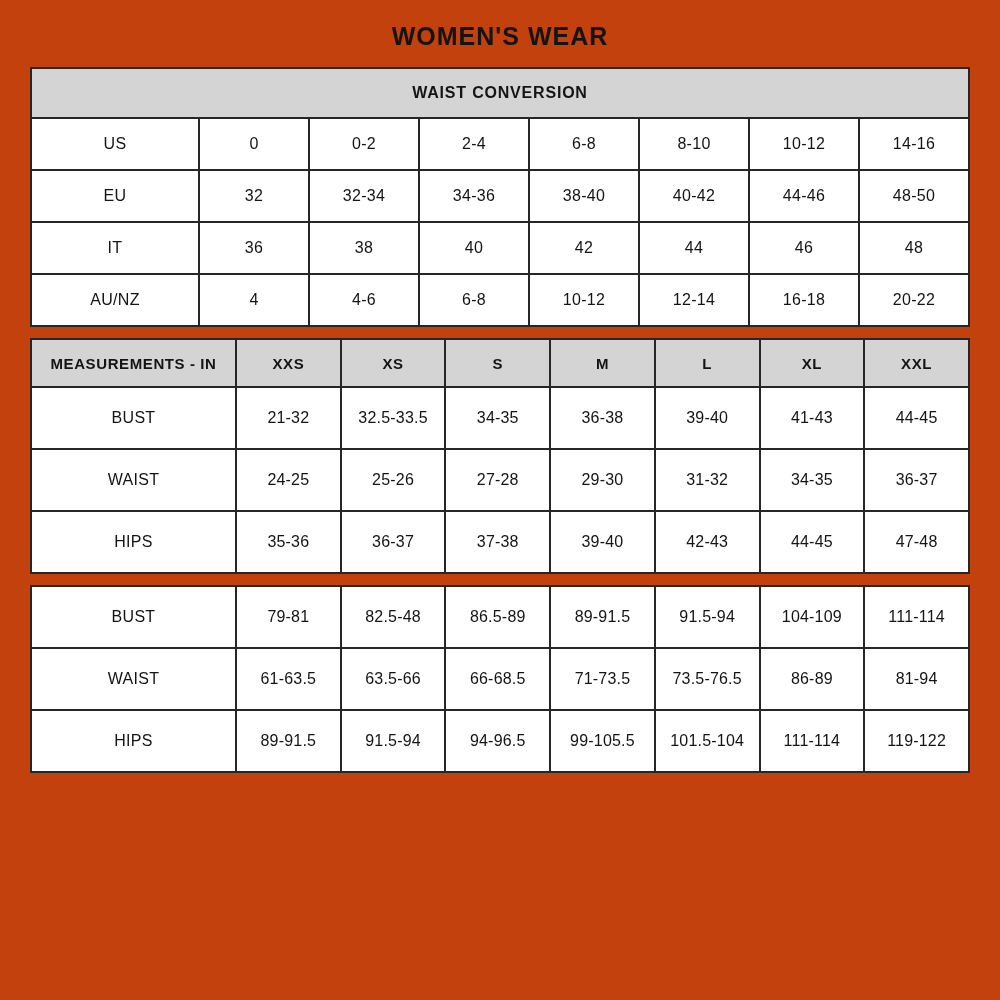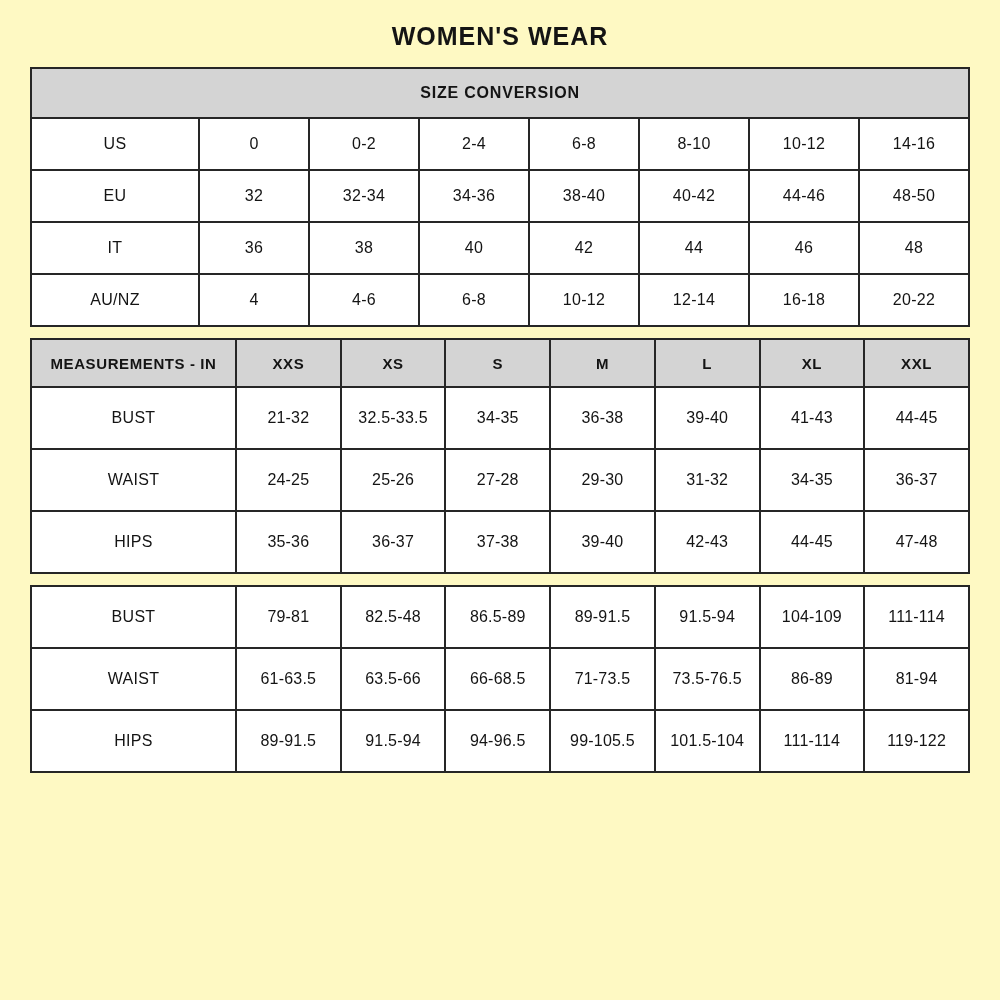--- a/index.html
+++ b/index.html
@@ -7,21 +7,21 @@
     padding: 0;
     background: #ffffff;
     font-family: "Liberation Sans", sans-serif;
     color: #141414;
   }
   .sheet {
     width: 1000px;
     height: 1000px;
     box-sizing: border-box;
     padding: 14px 30px 14px 30px;
-    background: #fef9c3;
+    background: #c2410c;
   }
   h1.page-title {
     margin: 8px 0 16px 0;
     text-align: center;
     font-size: 25px;
     font-weight: bold;
     letter-spacing: 1px;
   }
   table.tbl {
     width: 100%;
@@ -68,21 +68,21 @@
 
   <h1 class="page-title">WOMEN'S WEAR</h1>
 
   <table class="tbl t1">
     <colgroup>
       <col style="width:168px">
       <col span="7">
     </colgroup>
     <tbody id="t1-body">
       <tr>
-        <td colspan="8" class="section-header">SIZE CONVERSION</td>
+        <td colspan="8" class="section-header">WAIST CONVERSION</td>
       </tr>
         <tr>
           <td class="label">US</td>
           <td>0</td>
           <td>0-2</td>
           <td>2-4</td>
           <td>6-8</td>
           <td>8-10</td>
           <td>10-12</td>
           <td>14-16</td>

